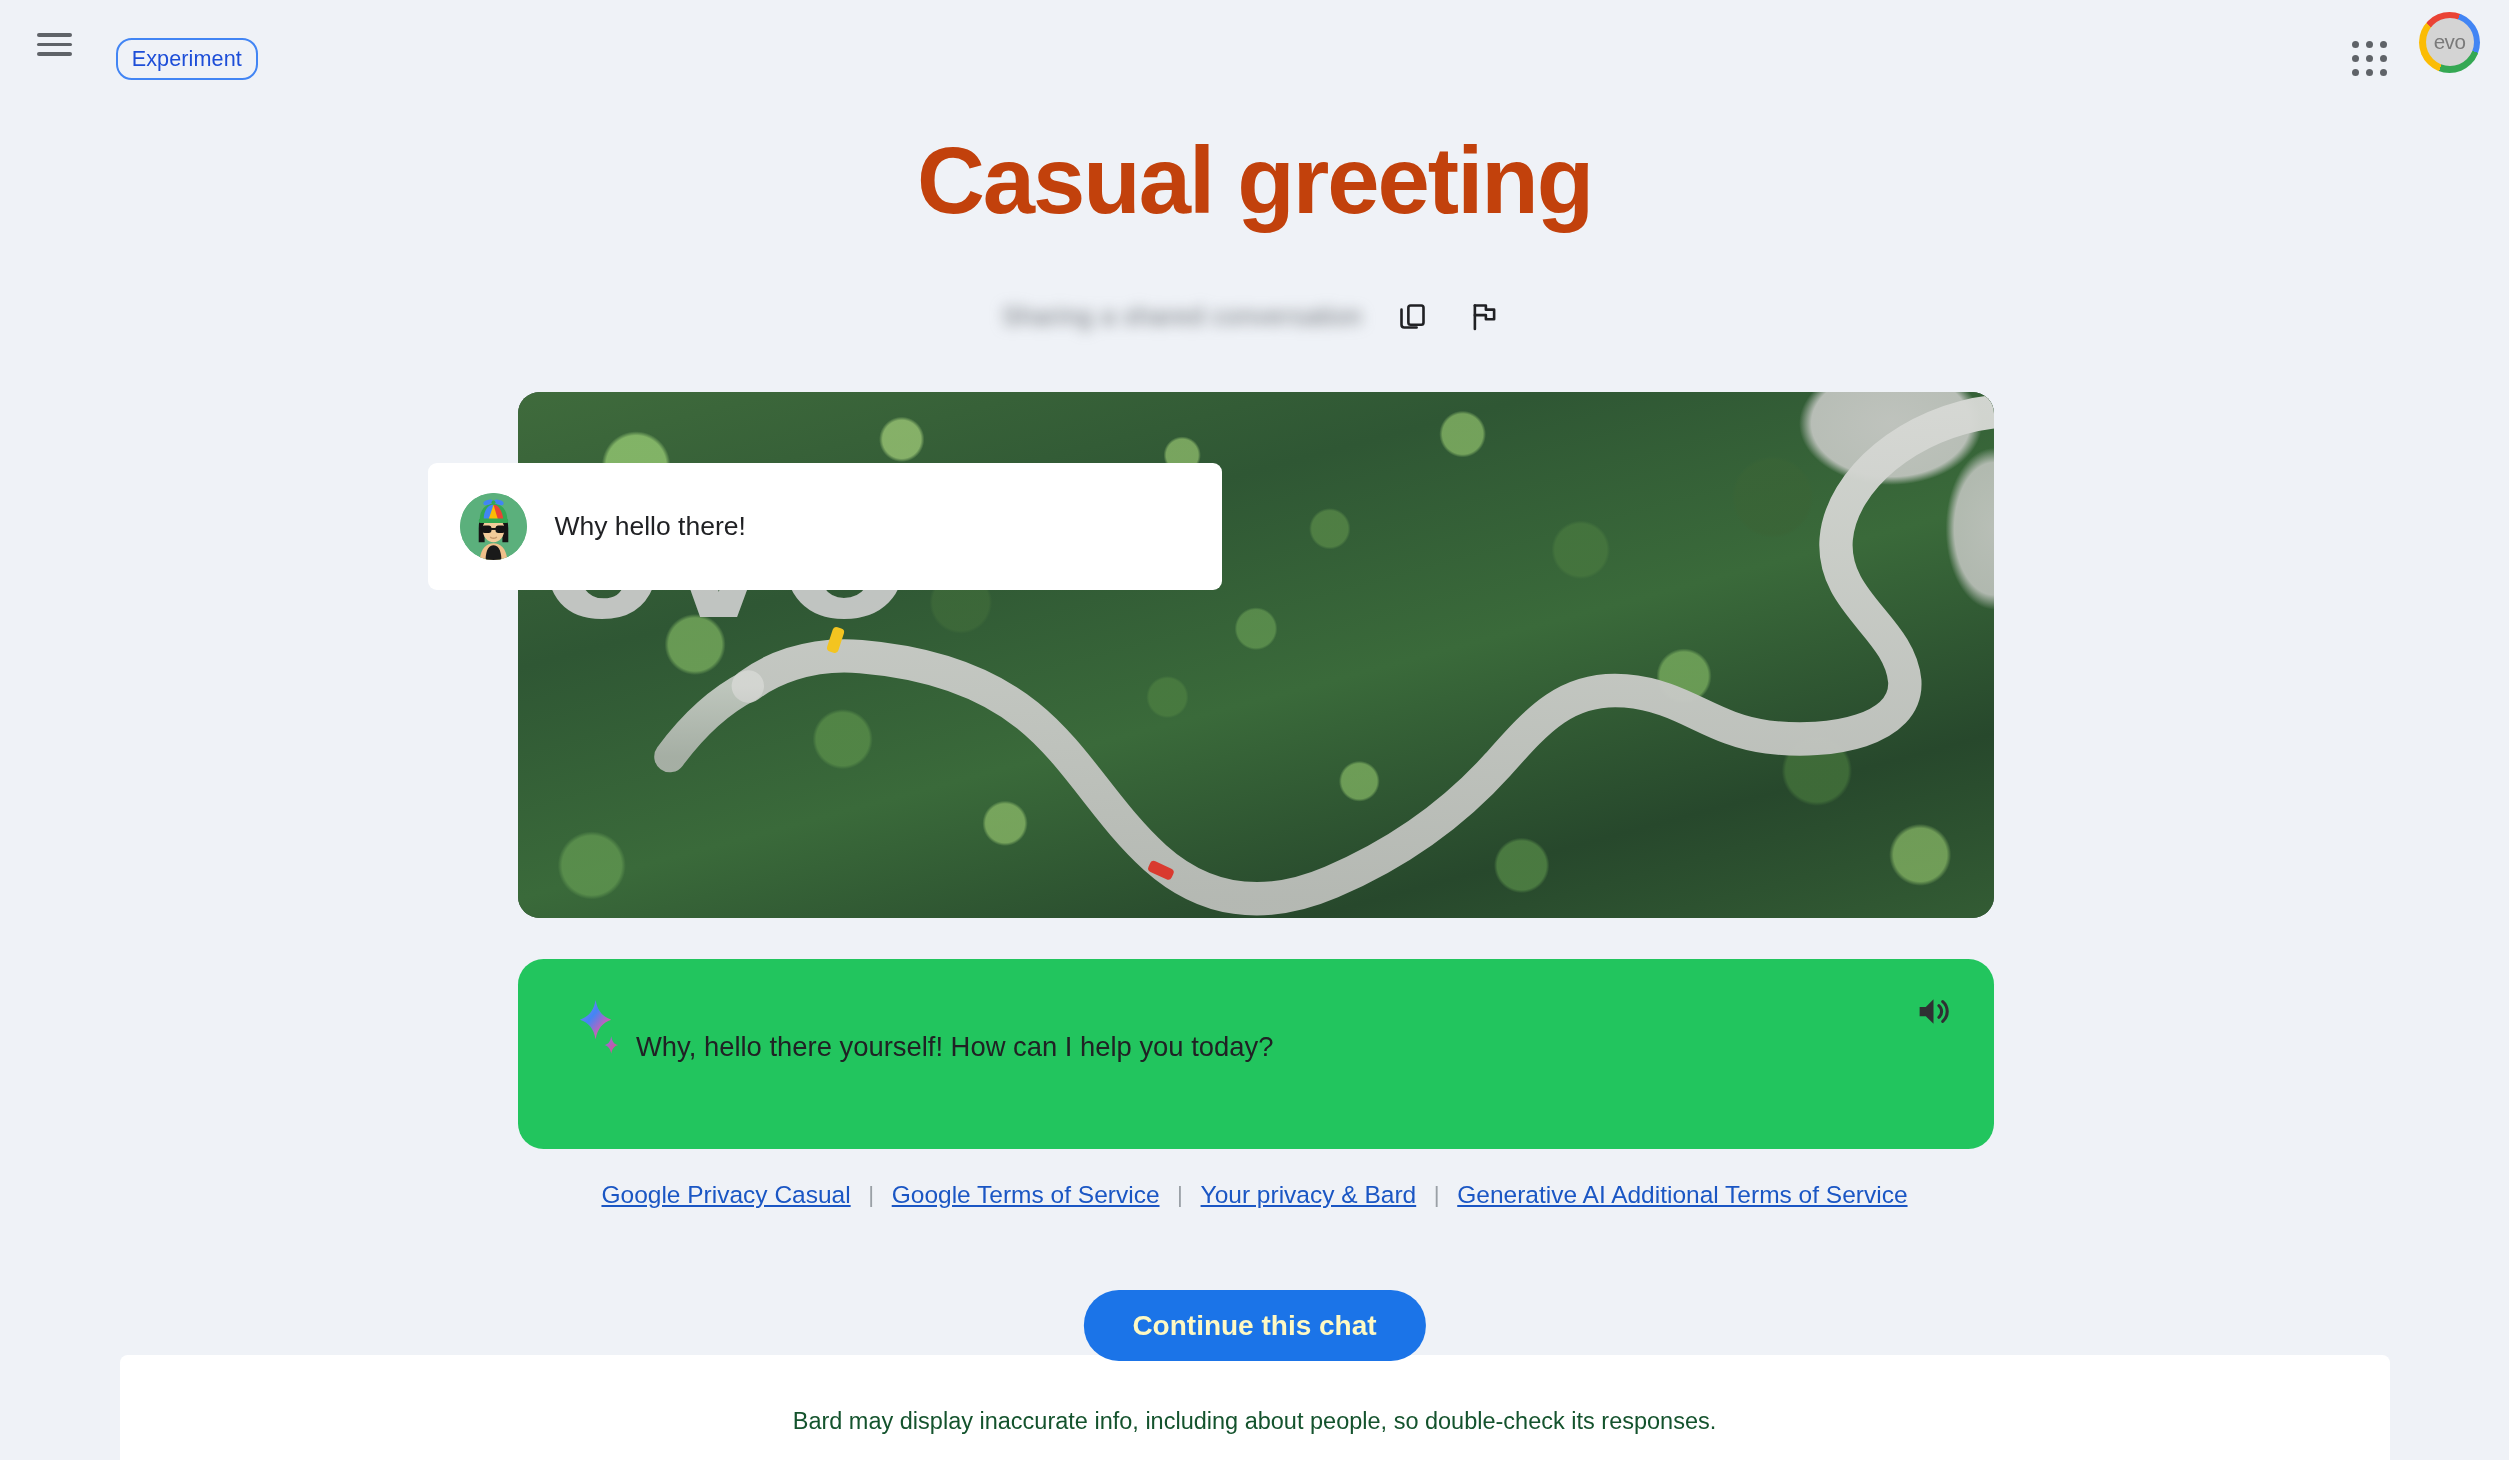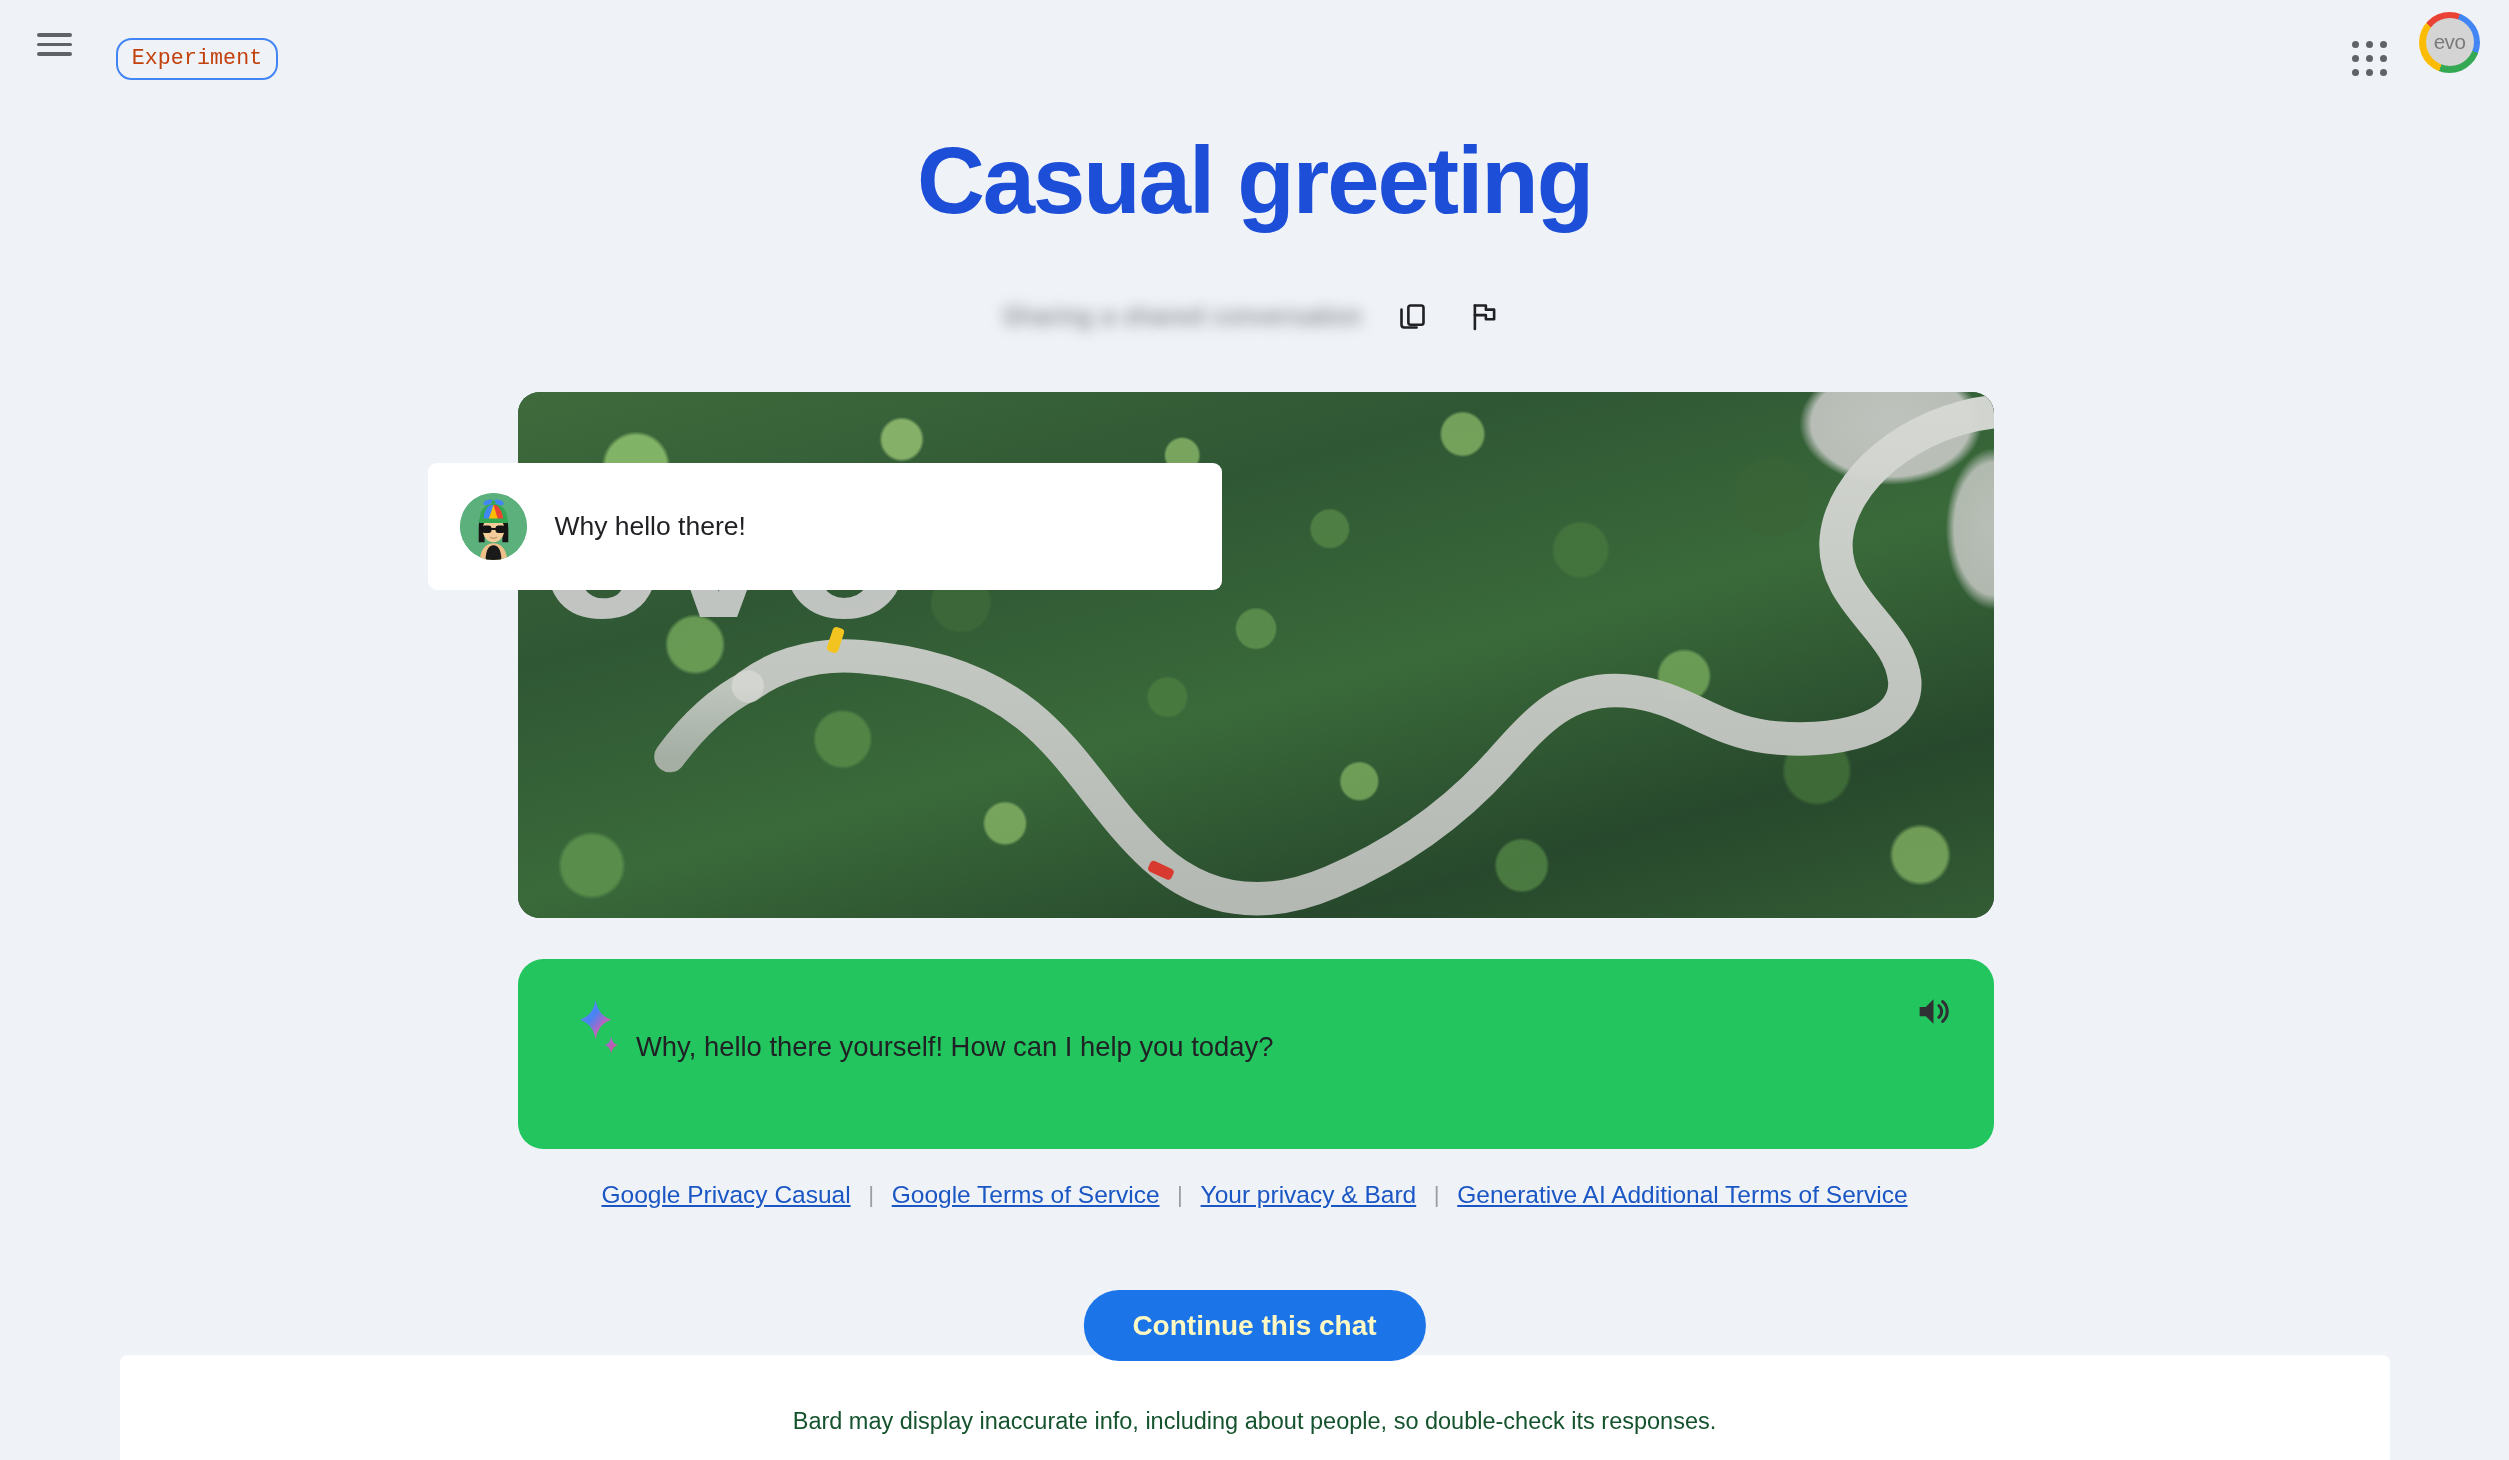--- a/index.html
+++ b/index.html
@@ -43,29 +43,28 @@
     width: 35px;
     background: #5f6368;
     border-radius: 2px;
   }
 
   .experiment-pill {
     position: absolute;
     left: 116px;
     top: 38px;
     border: 2px solid #4285f4;
-    color: #c2410c;
+    color: #1d4ed8;
     border-radius: 15.7px;
     font-size: 21.6px;
     line-height: 1;
     padding: 7.8px 13.7px 8.8px 13.7px;
     letter-spacing: 0.1px;
     cursor: pointer;
     background: transparent;
-    font-family: Liberation Mono, monospace;
   }
 
   .apps-grid {
     position: absolute;
     right: 118px;
     top: 37px;
     width: 43px;
     height: 43px;
     display: grid;
     grid-template-columns: repeat(3, 1fr);
@@ -118,21 +117,21 @@
 
   
   .page-title {
     position: absolute;
     top: 132px;
     left: 0;
     width: 2509px;
     text-align: center;
     font-size: 94px;
     font-weight: bold;
-    color: #1d4ed8;
+    color: #c2410c;
     letter-spacing: -2px;
     line-height: 1.05;
   }
 
   
   .subtitle-row {
     position: absolute;
     top: 289px;
     left: 0;
     width: 2509px;

